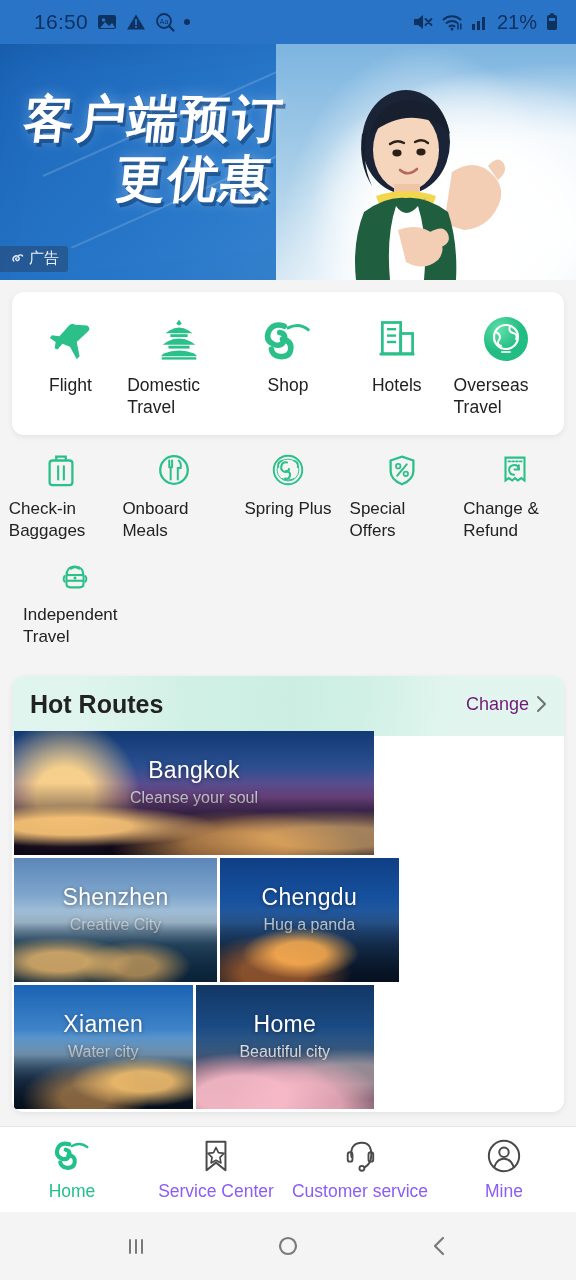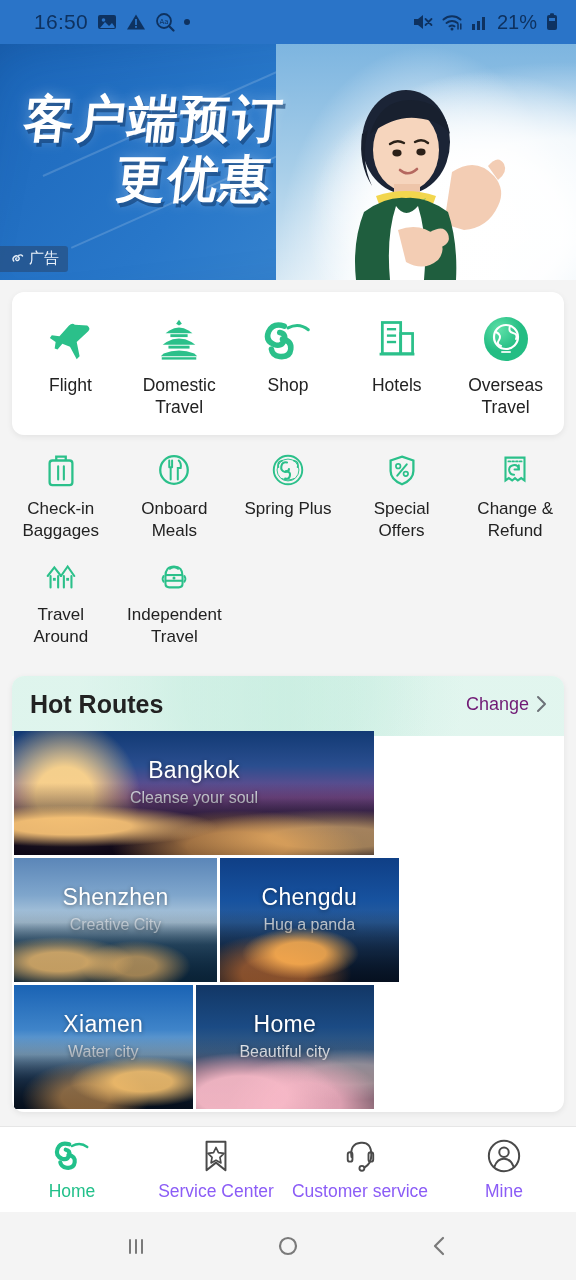--- a/index.html
+++ b/index.html
@@ -74,21 +74,21 @@
   .content { flex: 1 1 auto; overflow: hidden; background: #f4f4f4; }
 
   .card {
     background: #fff; margin: 12px 12px 0 12px;
     border-radius: 12px;
     box-shadow: 0 2px 6px rgba(0,0,0,.07);
   }
   .grid5 { display: flex; padding: 22px 4px 16px 4px; }
   .cell { flex: 1 1 0; display: flex; flex-direction: column; align-items: center; gap: 10px; }
   .cell .lbl {
-    font-size: 17.5px; color: #222; text-align: center; line-height: 1.28;
+    font-size: 17.5px; color: #222; line-height: 1.28;
     max-width: 104px;
   }
   .icn { width: 50px; height: 50px; display: flex; align-items: center; justify-content: center; }
 
   .grid-plain { padding: 14px 4px 0 4px; }
   .grid-plain .row { display: flex; }
   .grid-plain .cell .lbl { font-size: 17px; }
   .grid-plain .icn { width: 42px; height: 42px; }
   .grid-plain .cell { gap: 7px; margin-bottom: 14px; }
 
@@ -435,32 +435,20 @@
               <path d="M24 15 v4.5 h-4.5" stroke="#2bc08a" stroke-width="2.1" fill="none" stroke-linecap="round"></path>
             </svg>
           </div>
           <div class="lbl">Change &amp; Refund</div>
         </div>
 
       </div>
 
       <div class="row">
 
-        <div class="cell">
-          <div class="icn">
-            <svg width="38" height="38" viewBox="0 0 40 40">
-              <path d="M6 20 L13 11 L20 20" fill="none" stroke="#2bc08a" stroke-width="2.2" stroke-linecap="round"></path>
-              <path d="M20 20 L27 10 L34 20" fill="none" stroke="#2bc08a" stroke-width="2.2" stroke-linecap="round"></path>
-              <path d="M9 20 v12 M17 20 v12 M23 20 v12 M31 20 v12" stroke="#2bc08a" stroke-width="2.2" stroke-linecap="round"></path>
-              <rect x="11.5" y="22" width="3" height="3" fill="#2bc08a"></rect>
-              <rect x="25.5" y="22" width="3" height="3" fill="#2bc08a"></rect>
-            </svg>
-          </div>
-          <div class="lbl">Travel Around</div>
-        </div>
 
         <div class="cell">
           <div class="icn">
             <svg width="38" height="38" viewBox="0 0 40 40">
               <path d="M11 20 q0 -10 9 -10 q9 0 9 10 v8 q0 4 -4 4 H15 q-4 0 -4 -4 z" fill="none" stroke="#2bc08a" stroke-width="2.2"></path>
               <path d="M11 19 h18" stroke="#2bc08a" stroke-width="2.2"></path>
               <path d="M11 25 h18" stroke="#2bc08a" stroke-width="2.2"></path>
               <path d="M15 13 q5 -4 10 0" stroke="#2bc08a" stroke-width="1.8" fill="none"></path>
               <circle cx="20" cy="22" r="1.6" fill="#2bc08a"></circle>
               <path d="M9 20 q-2 3 0 6 M31 20 q2 3 0 6" stroke="#2bc08a" stroke-width="2" fill="none" stroke-linecap="round"></path>

